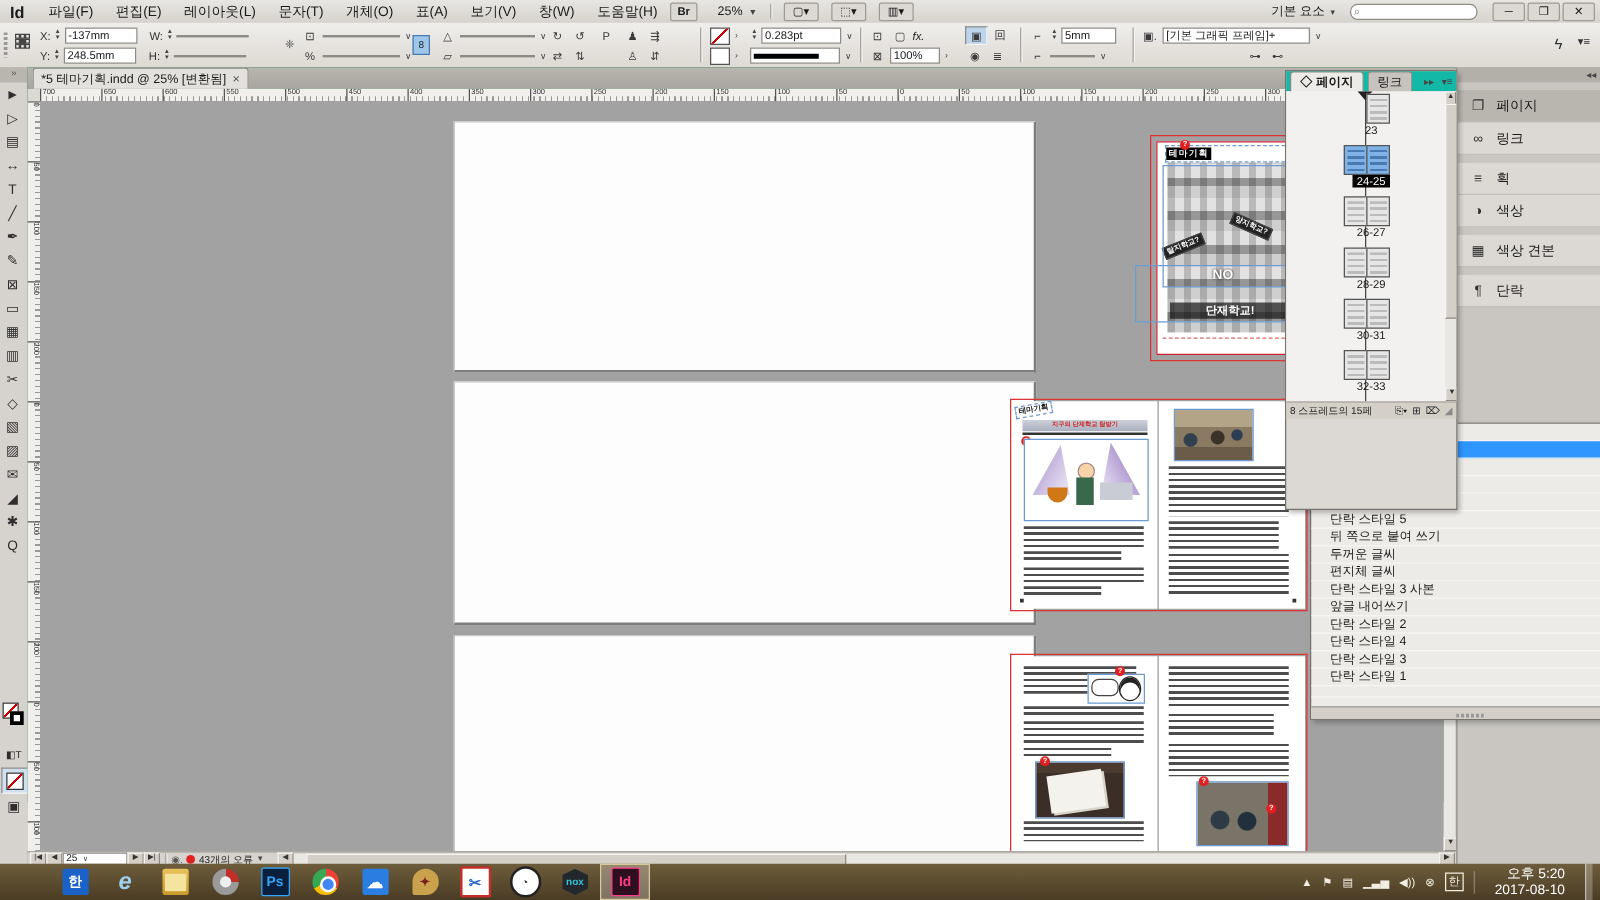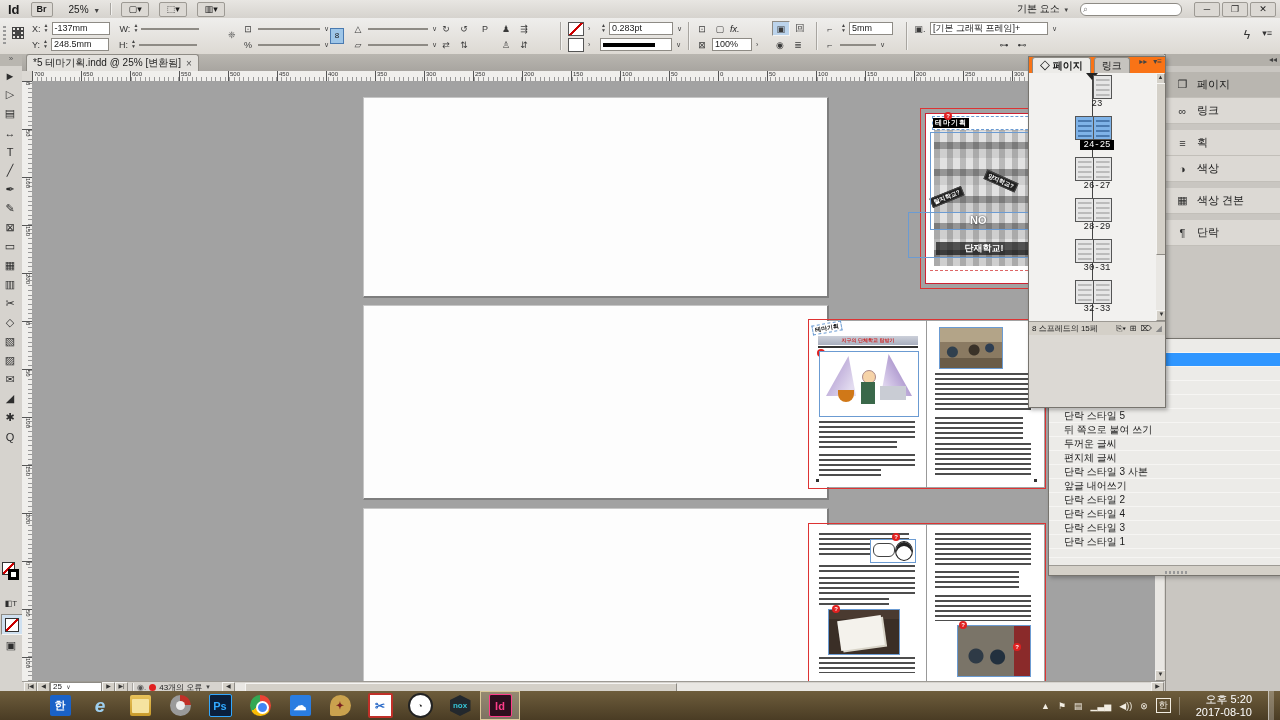--- a/index.html
+++ b/index.html
@@ -59,21 +59,21 @@
   .dock-item.grp{border-top:6px solid #c9c6c1;background-clip:padding-box;}
   .dock-item.active{background:#b9b6b0;}
   .dock-item .ic{width:15px;text-align:center;font-size:11px;color:#2e2e2e;}
   
   #stylespanel{left:1048px;top:338px;width:231px;height:236px;background:#ecebe8;border:1px solid #77746e;box-shadow:2px 2px 4px rgba(0,0,0,.25);}
   .style-row{height:13px;line-height:13px;font-size:10px;padding-left:15px;border-bottom:1px solid #f6f5f3;white-space:nowrap;overflow:hidden;}
   .style-row.sel{background:#2f96ff;}
   #stylespanel .foot{position:absolute;left:0;bottom:0;width:100%;height:9px;background:#d4d0c8;border-top:1px solid #9d9a94;}
   
   #pagespanel{left:1028px;top:56px;width:136px;height:350px;background:#dcd9d4;border:1px solid #77746e;box-shadow:2px 2px 4px rgba(0,0,0,.3);}
-  #pp-tabs{height:16px;background:#f97316;display:flex;align-items:flex-start;font-size:10px;}
+  #pp-tabs{height:16px;background:#14b8a6;display:flex;align-items:center;font-size:10px;}
   .pp-tab{padding:1px 7px;border:1px solid #8e8b85;border-bottom:none;border-radius:3px 3px 0 0;margin-left:3px;background:#c6c3be;}
   .pp-tab.active{background:#ecebe8;font-weight:bold;}
   #pp-masters{height:56px;background:#f2f1ef;border-bottom:2px solid #9d9a94;position:relative;font-size:10px;}
   #pp-pages{height:248px;background:#f2f1ef;position:relative;overflow:hidden;}
   .pp-item{position:relative;height:41px;text-align:center;}
   .thumb{position:absolute;top:2px;width:17px;height:22px;background:#e6e6e6;border:1px solid #555;
      background-image:repeating-linear-gradient(#bbb 0 2px,transparent 2px 5px);background-size:80% 80%;background-position:50% 60%;background-repeat:no-repeat;}
   .pp-item.selected .thumb{background-color:#7fb3e8;background-image:repeating-linear-gradient(#4a7ab0 0 2px,transparent 2px 5px);}
   .pp-label{position:absolute;top:26px;left:0;width:100%;font-size:9px;}
   .pp-item.selected .pp-label span{background:#000;color:#fff;padding:0 3px;}
@@ -105,20 +105,32 @@
   #clock{text-align:right;font-size:11px;line-height:13px;padding:0 8px;}
   #showdesk{width:5px;height:29px;background:rgba(255,255,255,.25);border-left:1px solid rgba(255,255,255,.5);}
 </style>
 </head>
 <body>
 
 <div id="screen">
 
   <div id="menubar" class="abs">
     <span class="logo">Id</span>
+    <span style="display:flex;">
+
+    <span class="mi">파일(F)</span>
+        <span class="mi">편집(E)</span>
+        <span class="mi">레이아웃(L)</span>
+        <span class="mi">문자(T)</span>
+        <span class="mi">개체(O)</span>
+        <span class="mi">표(A)</span>
+        <span class="mi">보기(V)</span>
+        <span class="mi">창(W)</span>
+        <span class="mi">도움말(H)</span>
+      </span>
     <span class="mini-btn" style="width:20px;height:13px;margin-left:1px;font-weight:bold;">Br</span>
     <span style="margin-left:16px;font-size:10px;"><span>25%</span> <span class="dd">▼</span></span>
     <span class="vline" style="height:12px;margin:0 10px;"></span>
     <span class="mini-btn" style="width:26px;height:13px;">▢▾</span>
     <span class="mini-btn" style="width:26px;height:13px;margin-left:10px;">⬚▾</span>
     <span class="mini-btn" style="width:26px;height:13px;margin-left:10px;">▥▾</span>
     <span style="margin-left:auto;font-size:10px;"><span>기본 요소</span> <span class="dd">▾</span></span>
     <span class="field" style="width:96px;height:11px;border-radius:6px;margin:0 12px;color:#777;">⌕</span>
     <span class="mini-btn" style="width:24px;height:13px;">─</span>
     <span class="mini-btn" style="width:24px;height:13px;margin-left:2px;">❐</span>
@@ -566,21 +578,21 @@
   <div id="pagespanel" class="abs">
     <div id="pp-tabs">
       <span class="pp-tab active">◇ <span>페이지</span></span>
       <span class="pp-tab"><span>링크</span></span>
       <span style="margin-left:auto;font-size:8px;color:#444;padding:0 3px;">▸▸</span>
       <span style="font-size:8px;color:#444;padding:0 3px;">▾≡</span>
     </div>
     <div id="pp-pages">
       <div class="abs" style="left:63px;top:0;bottom:0;width:1px;background:#444;"></div>
       <div class="abs" style="left:57px;top:0;width:0;height:0;border:6px solid transparent;border-top:7px solid #222;"></div>
-      <div style="position:relative;padding-top:0;font-family:Liberation Mono, monospace;">
+      <div style="position:relative;padding-top:0;">
 
           <div class="pp-item single">
 
             <span class="thumb right-thumb" style="left:64px;"></span>
             <span class="pp-label"><span>23</span></span>
           </div>
 
           <div class="pp-item selected">
             <span class="thumb left-thumb" style="left:46px;"></span>
             <span class="thumb right-thumb" style="left:64px;"></span>

